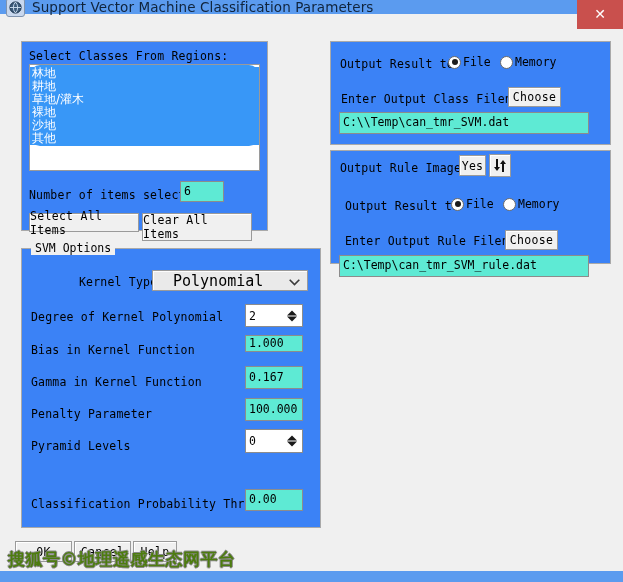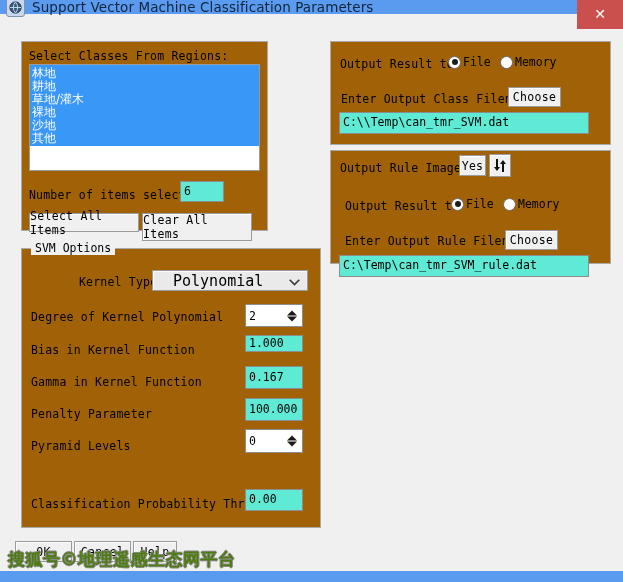--- a/index.html
+++ b/index.html
@@ -62,21 +62,21 @@
     font-size: 14px;
     line-height: 29px;
     text-align: center;
     cursor: pointer;
     padding: 0;
   }
   
   .groupbox {
     position: absolute;
     border: 1px solid #a9a9a9;
-    background: #a16207;
+    background: #3b82f6;
     box-sizing: border-box;
   }
   .groupbox-legend {
     position: absolute;
     top: -8px;
     left: 9px;
     background: #f0f0f0;
     padding: 0 4px;
     font-size: 11.5px;
     color: #000;
@@ -281,21 +281,21 @@
     <div class="titlebar-title">Support Vector Machine Classification Parameters</div>
     <button class="close-btn">✕</button>
   </div>
 
   <div class="groupbox" style="left:21px; top:41px; width:247px; height:190px;">
   </div>
 
   <div class="lbl" style="left:29px; top:49px;">Select Classes From Regions:</div>
 
   <div class="listbox" style="left:29px; top:64px; width:231px; height:107px;">
-    <div class="list-sel-block" style="height:81px; padding-top:2px; box-sizing:border-box;">
+    <div class="list-sel-block" style="height:81px; padding-top:2px; box-sizing:border-box;border-radius:10px;">
       <div class="list-item sel">林地</div>
       <div class="list-item sel">耕地</div>
       <div class="list-item sel">草地/灌木</div>
       <div class="list-item sel">裸地</div>
       <div class="list-item sel">沙地</div>
       <div class="list-item sel">其他</div>
     </div>
   </div>
 
   <div class="lbl" style="left:29px; top:188px;">Number of items selected:</div>

